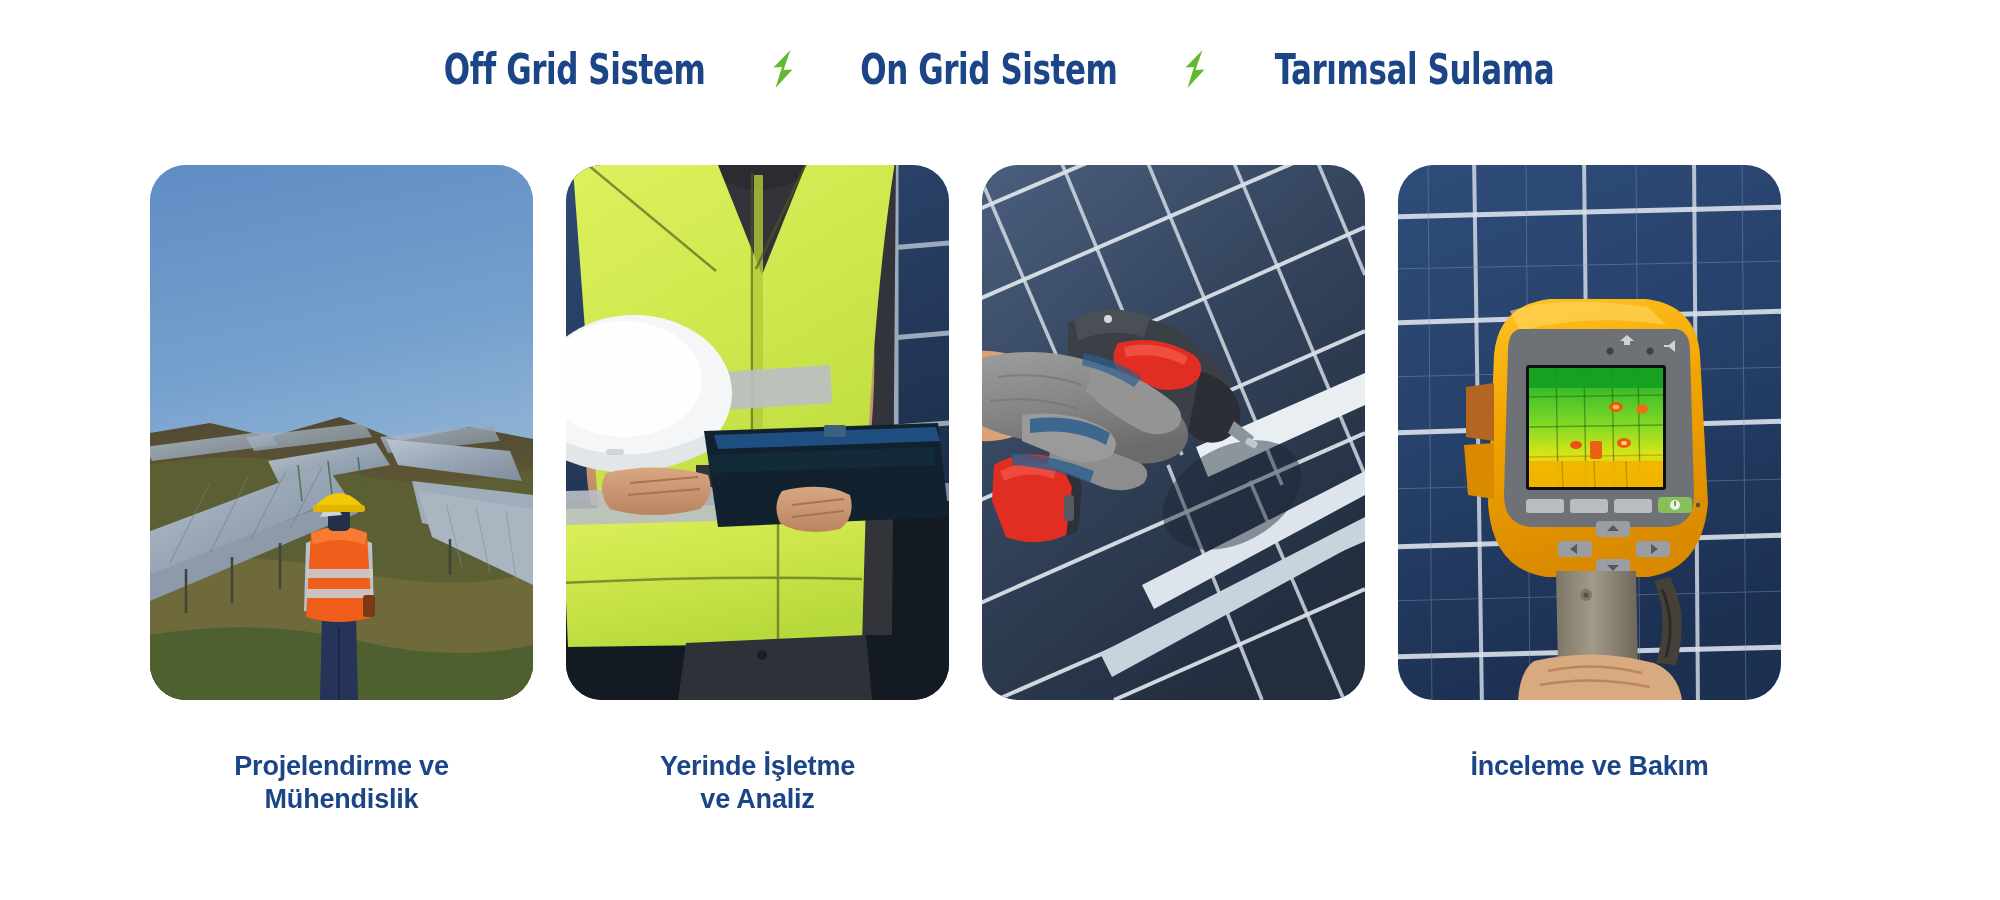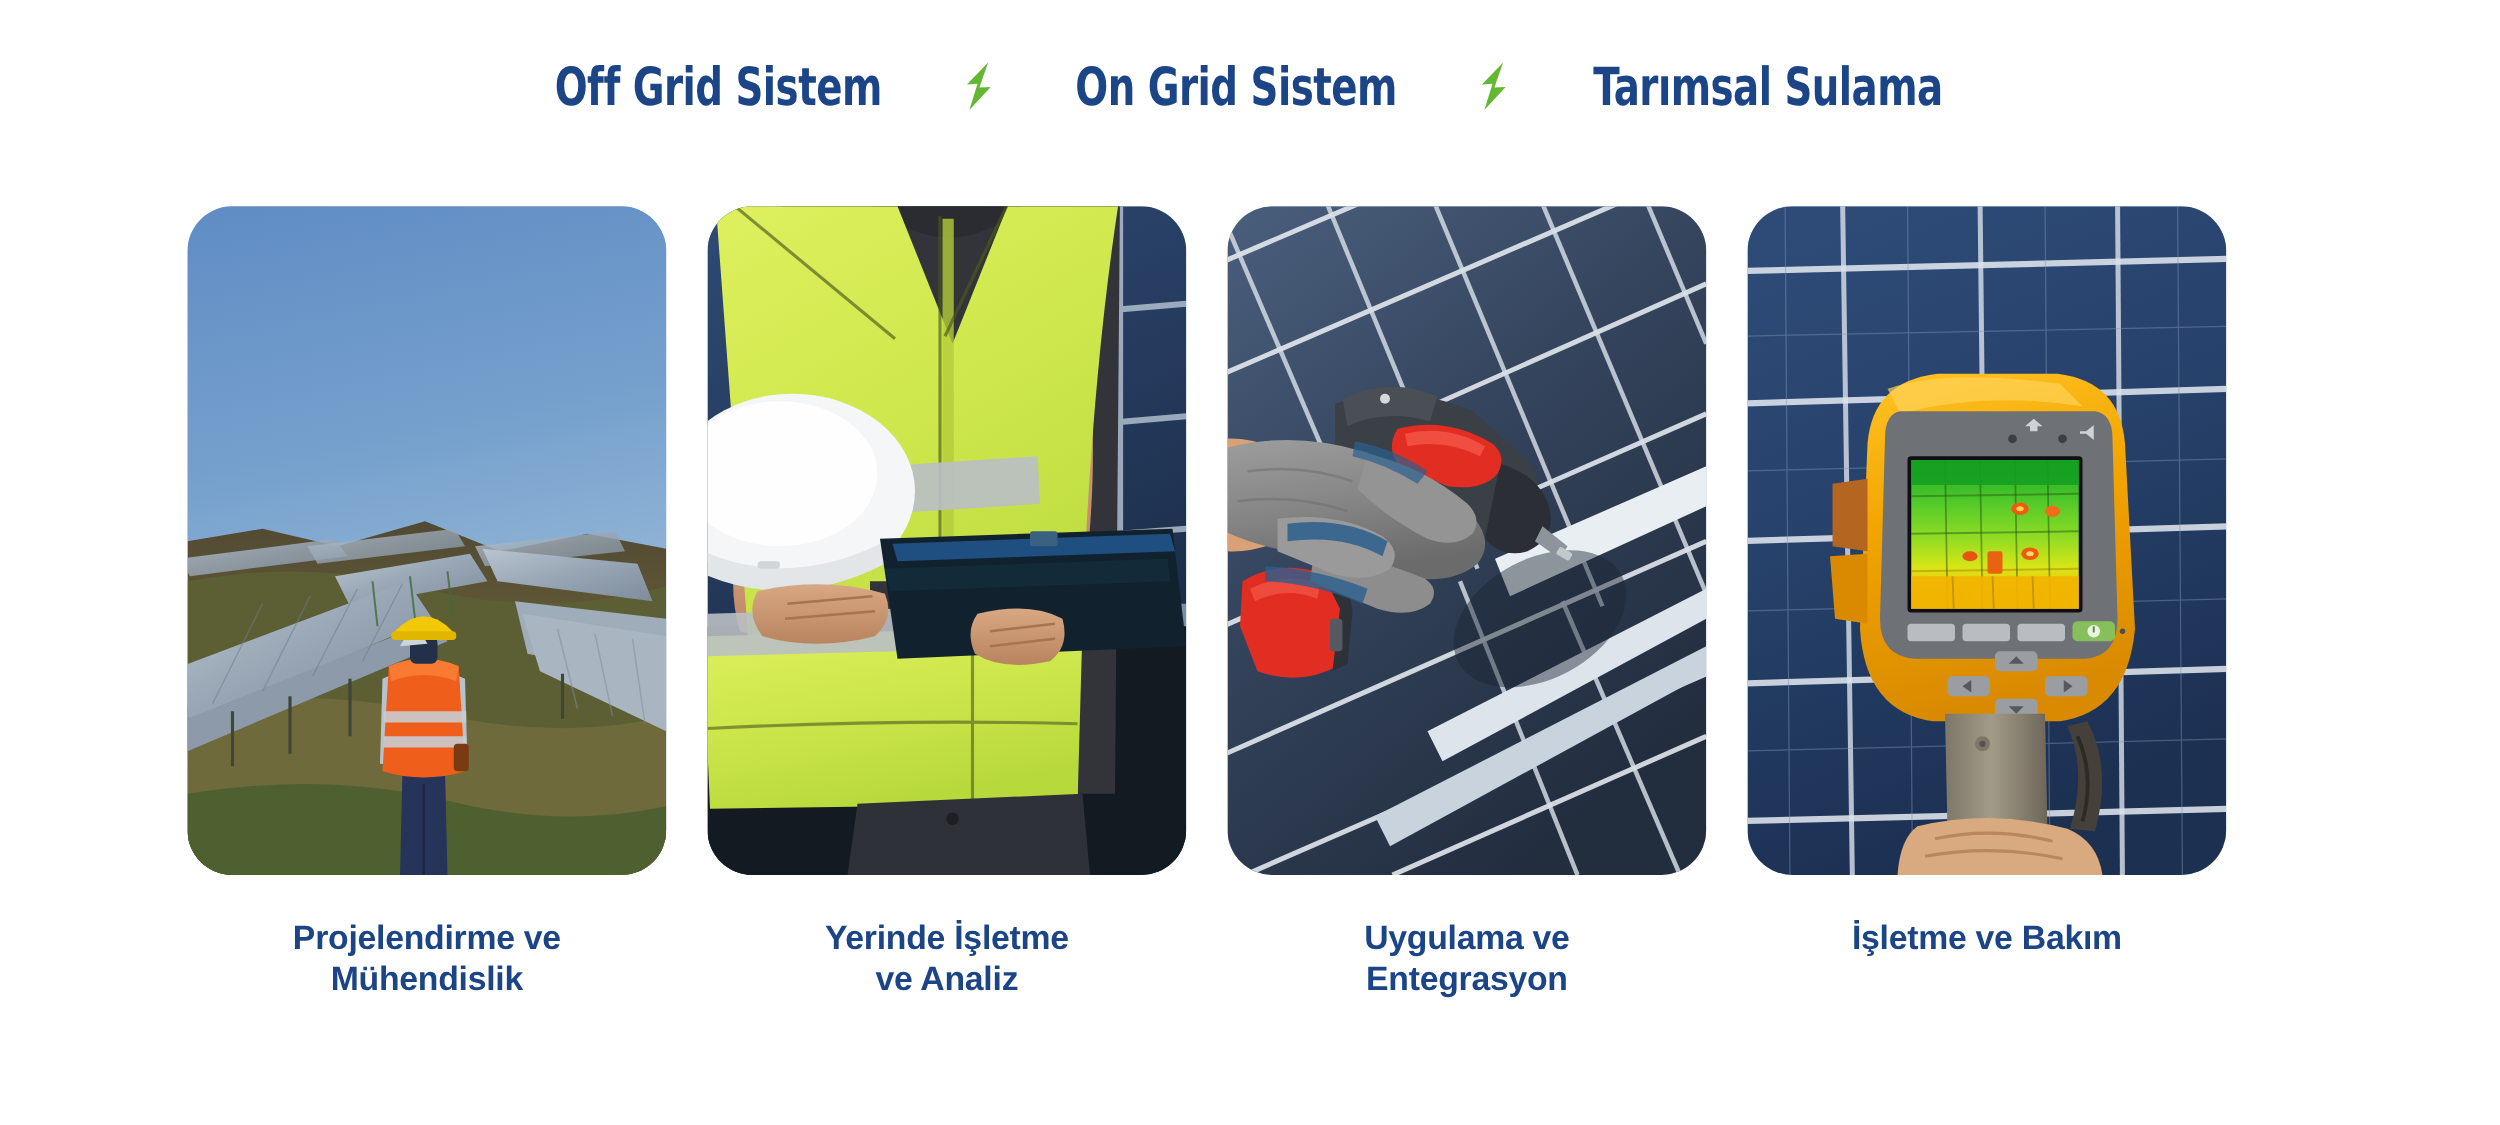--- a/index.html
+++ b/index.html
@@ -58,21 +58,21 @@
   .card-photo {
     width:383px;
     height:535px;
     border-radius:36px;
     overflow:hidden;
     position:relative;
     background:#8aa6c8;
   }
   .card-photo svg { display:block; width:100%; height:100%; }
   .card-label {
-    margin-top:34px;
+    margin-top:50px;
     text-align:center;
     font-family:"Liberation Sans", sans-serif;
     font-weight:bold;
     font-size:27px;
     line-height:1.24;
     color:#1b4586;
     letter-spacing:-0.2px;
     white-space:pre-line;
     cursor:pointer;
   }
@@ -367,22 +367,20 @@
           <path d="M30 288 Q72 290 112 306 L108 318 Q70 302 30 300 Z" fill="#2b5f8e" opacity="0.8"></path>
           <path d="M102 188 Q134 194 160 212 L152 222 Q126 206 100 200 Z" fill="#2b5f8e" opacity="0.7"></path>
 
           <g stroke="#6f6f6f" stroke-width="2" opacity="0.55" fill="none">
             <path d="M16 212 Q60 206 100 220"></path>
             <path d="M8 236 Q54 230 96 244"></path>
           </g>
         </g>
       </svg>
     </div>
-    <div class="card-label">Uygulama ve
-Entegrasyon</div>
   </div>
 
   <div class="card">
     <div class="card-photo">
       <svg viewBox="0 0 383 535" preserveAspectRatio="xMidYMid slice" aria-hidden="true">
         <defs>
           <linearGradient id="pv4" x1="0" y1="0" x2="0.3" y2="1">
             <stop offset="0%" stop-color="#2f4c79"></stop>
             <stop offset="50%" stop-color="#26416a"></stop>
             <stop offset="100%" stop-color="#1c3052"></stop>
@@ -510,16 +508,16 @@
         <path d="M272 412 Q292 450 278 500 L258 498 Q272 452 256 416 Z" fill="#46403a"></path>
         <path d="M264 424 Q278 456 268 492" stroke="#2e2a25" stroke-width="3" fill="none"></path>
 
         <g>
           <path d="M136 496 Q196 482 256 498 Q280 508 284 535 L120 535 Q122 506 136 496 Z" fill="#d9a97f"></path>
           <path d="M150 506 Q196 496 244 508" stroke="#b9875e" stroke-width="2.5" fill="none"></path>
           <path d="M142 520 Q196 510 252 522" stroke="#b9875e" stroke-width="2.5" fill="none"></path>
         </g>
       </svg>
     </div>
-    <div class="card-label">İşletme ve Bakım</div>
+    <div class="card-label">İnceleme ve Bakım</div>
   </div>
 
 </div>
 
 </body></html>

